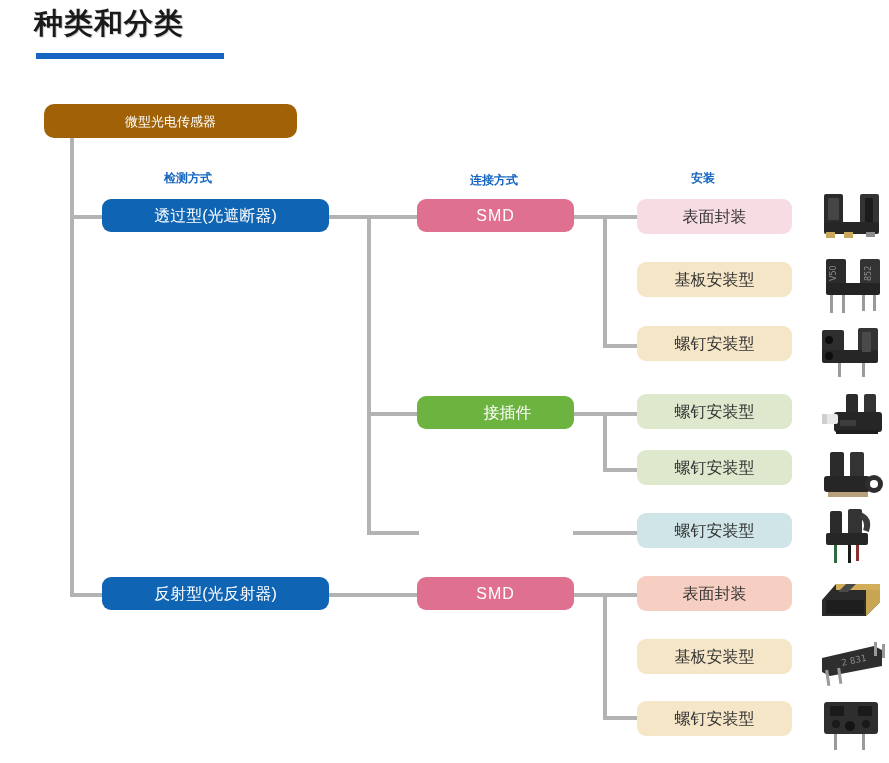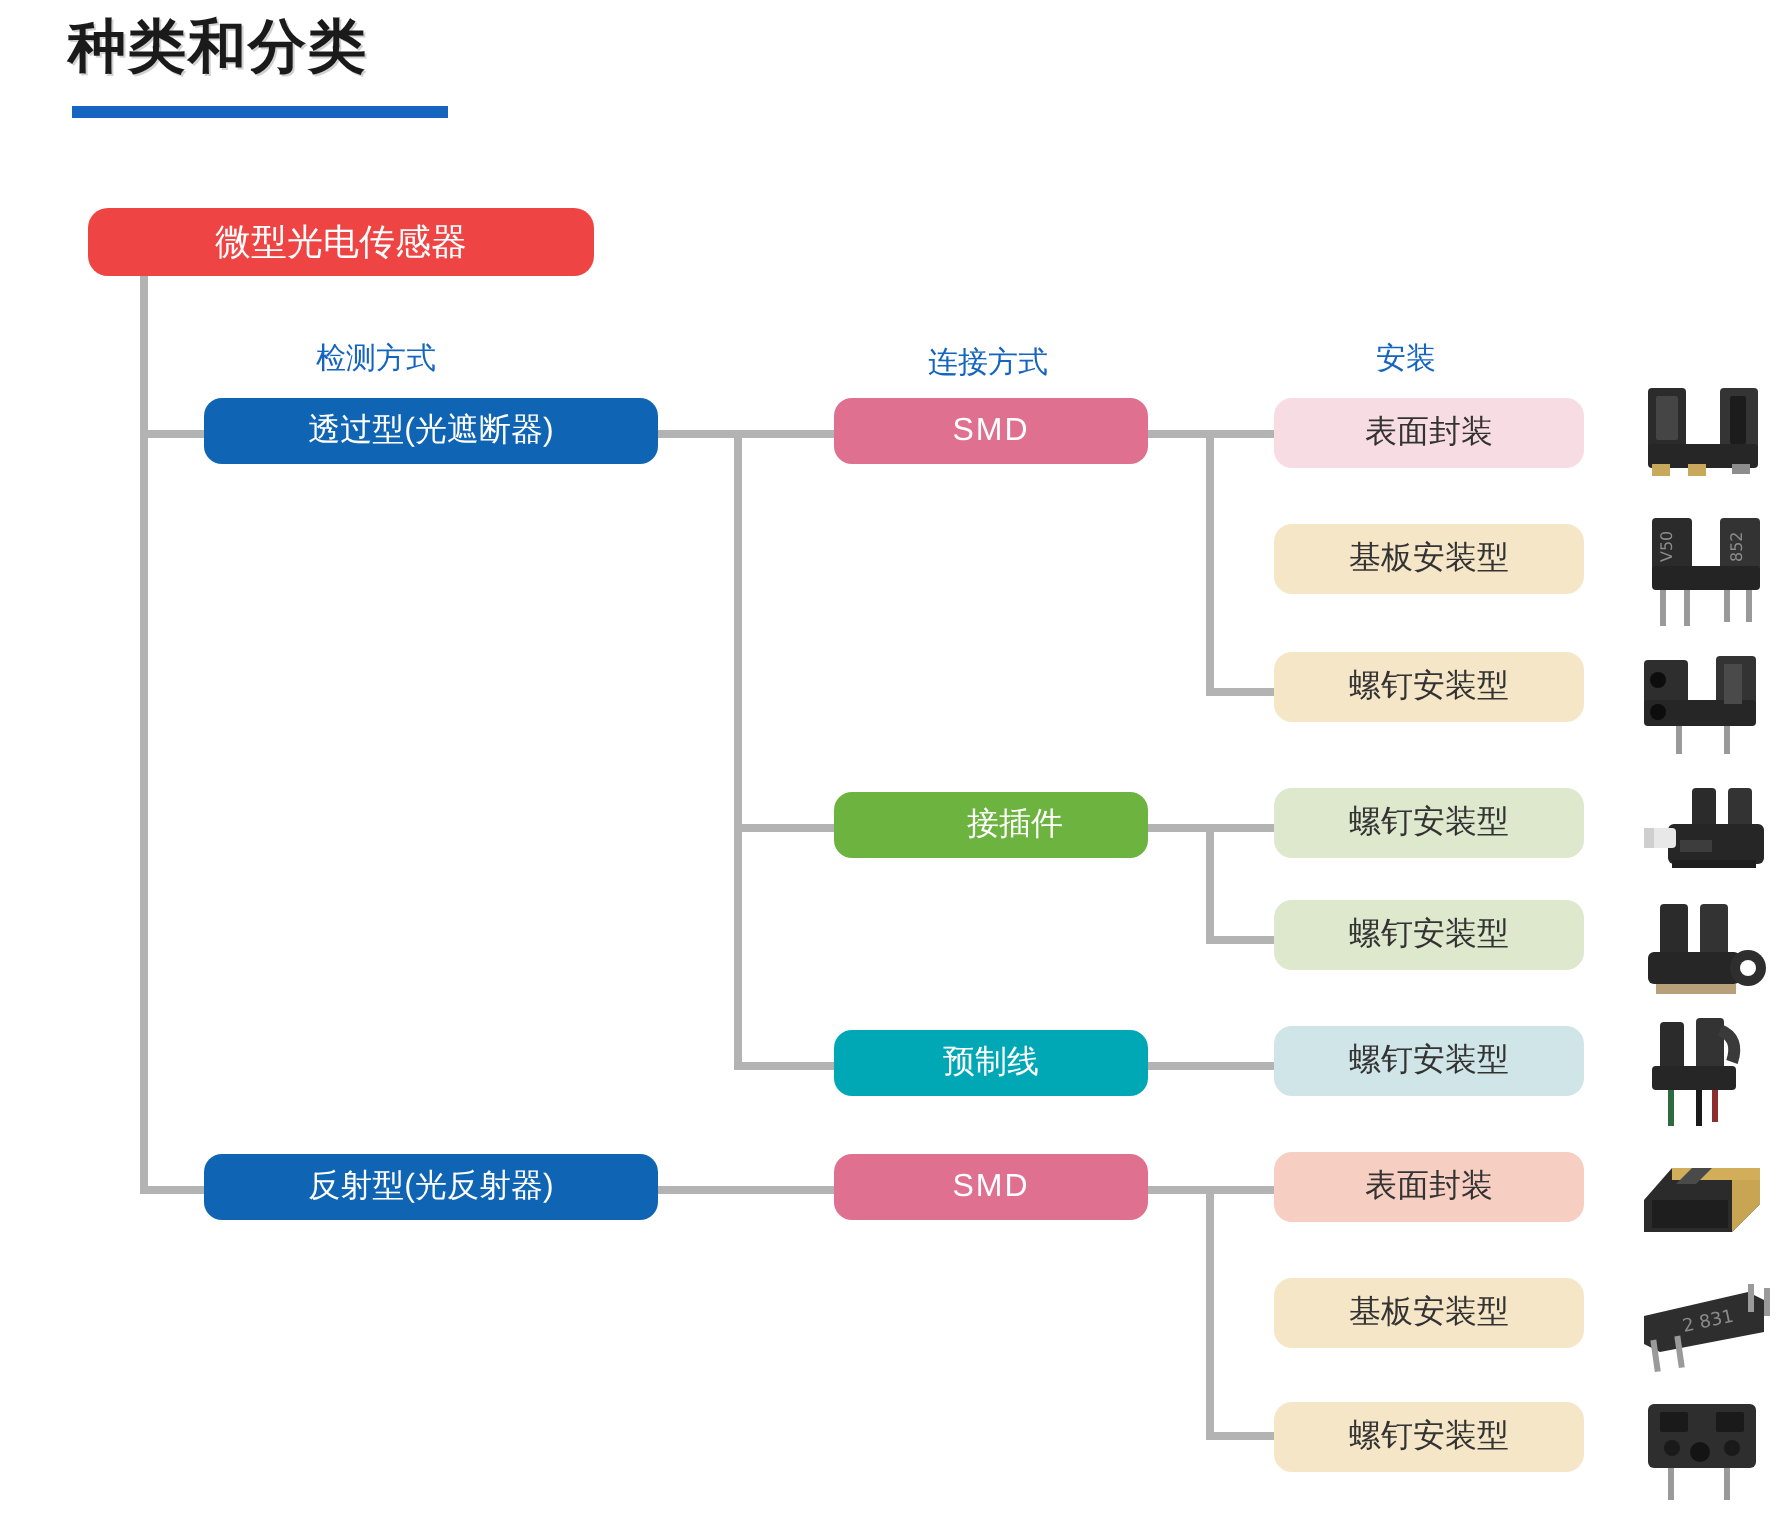--- a/index.html
+++ b/index.html
@@ -21,42 +21,42 @@
     text-shadow:1px 1px 0 rgba(0,0,0,.18);
   }
   .title-rule{
     position:absolute;left:20px;top:53px;
     width:188px;height:6px;background:#1565c0;
   }
 
   
   .col-head{
     position:absolute;
-    font-size:15px;font-weight:normal;color:#1565c0;
+    font-size:12px;font-weight:bold;color:#1565c0;
     text-align:center;white-space:nowrap;
   }
 
   
   .line{position:absolute;background:#b3b3b3;}
   .line.v{width:4px;}
   .line.h{height:4px;}
 
   
   .node{
     position:absolute;
     border-radius:9px;
     display:flex;align-items:center;justify-content:center;
     font-size:16px;
     box-sizing:border-box;
     line-height:1;
     white-space:nowrap;
   }
   .node.root{
-    background:#ef4444;color:#ffffff;border-radius:10px;
-    font-size:18px;
+    background:#a16207;color:#ffffff;border-radius:10px;
+    font-size:13px;
   }
   .node.blue{background:#0f64b4;color:#ffffff;}
   .node.pink{background:#e0708f;color:#ffffff;letter-spacing:1px;}
   .node.green{background:#6cb33f;color:#ffffff;padding-left:24px;}
   .node.teal{background:#00a8b5;color:#ffffff;}
 
   .node.l-pink{background:#f7dce4;color:#333333;}
   .node.l-cream{background:#f6e6c8;color:#333333;}
   .node.l-green{background:#dde8cd;color:#333333;}
   .node.l-teal{background:#cfe5e8;color:#333333;}
@@ -115,23 +115,20 @@
   </div>
   <div class="node blue" style="left:86px;top:577px;width:227px;height:33px;">
     <span>反射型(光反射器)</span>
   </div>
 
   <div class="node pink" style="left:401px;top:199px;width:157px;height:33px;">
     <span>SMD</span>
   </div>
   <div class="node green" style="left:401px;top:396px;width:157px;height:33px;">
     <span>接插件</span>
-  </div>
-  <div class="node teal" style="left:401px;top:515px;width:157px;height:33px;">
-    <span>预制线</span>
   </div>
   <div class="node pink" style="left:401px;top:577px;width:157px;height:33px;">
     <span>SMD</span>
   </div>
 
   <div class="node l-pink" style="left:621px;top:199px;width:155px;height:35px;">
     <span>表面封装</span>
   </div>
   <div class="node l-cream" style="left:621px;top:262px;width:155px;height:35px;">
     <span>基板安装型</span>

